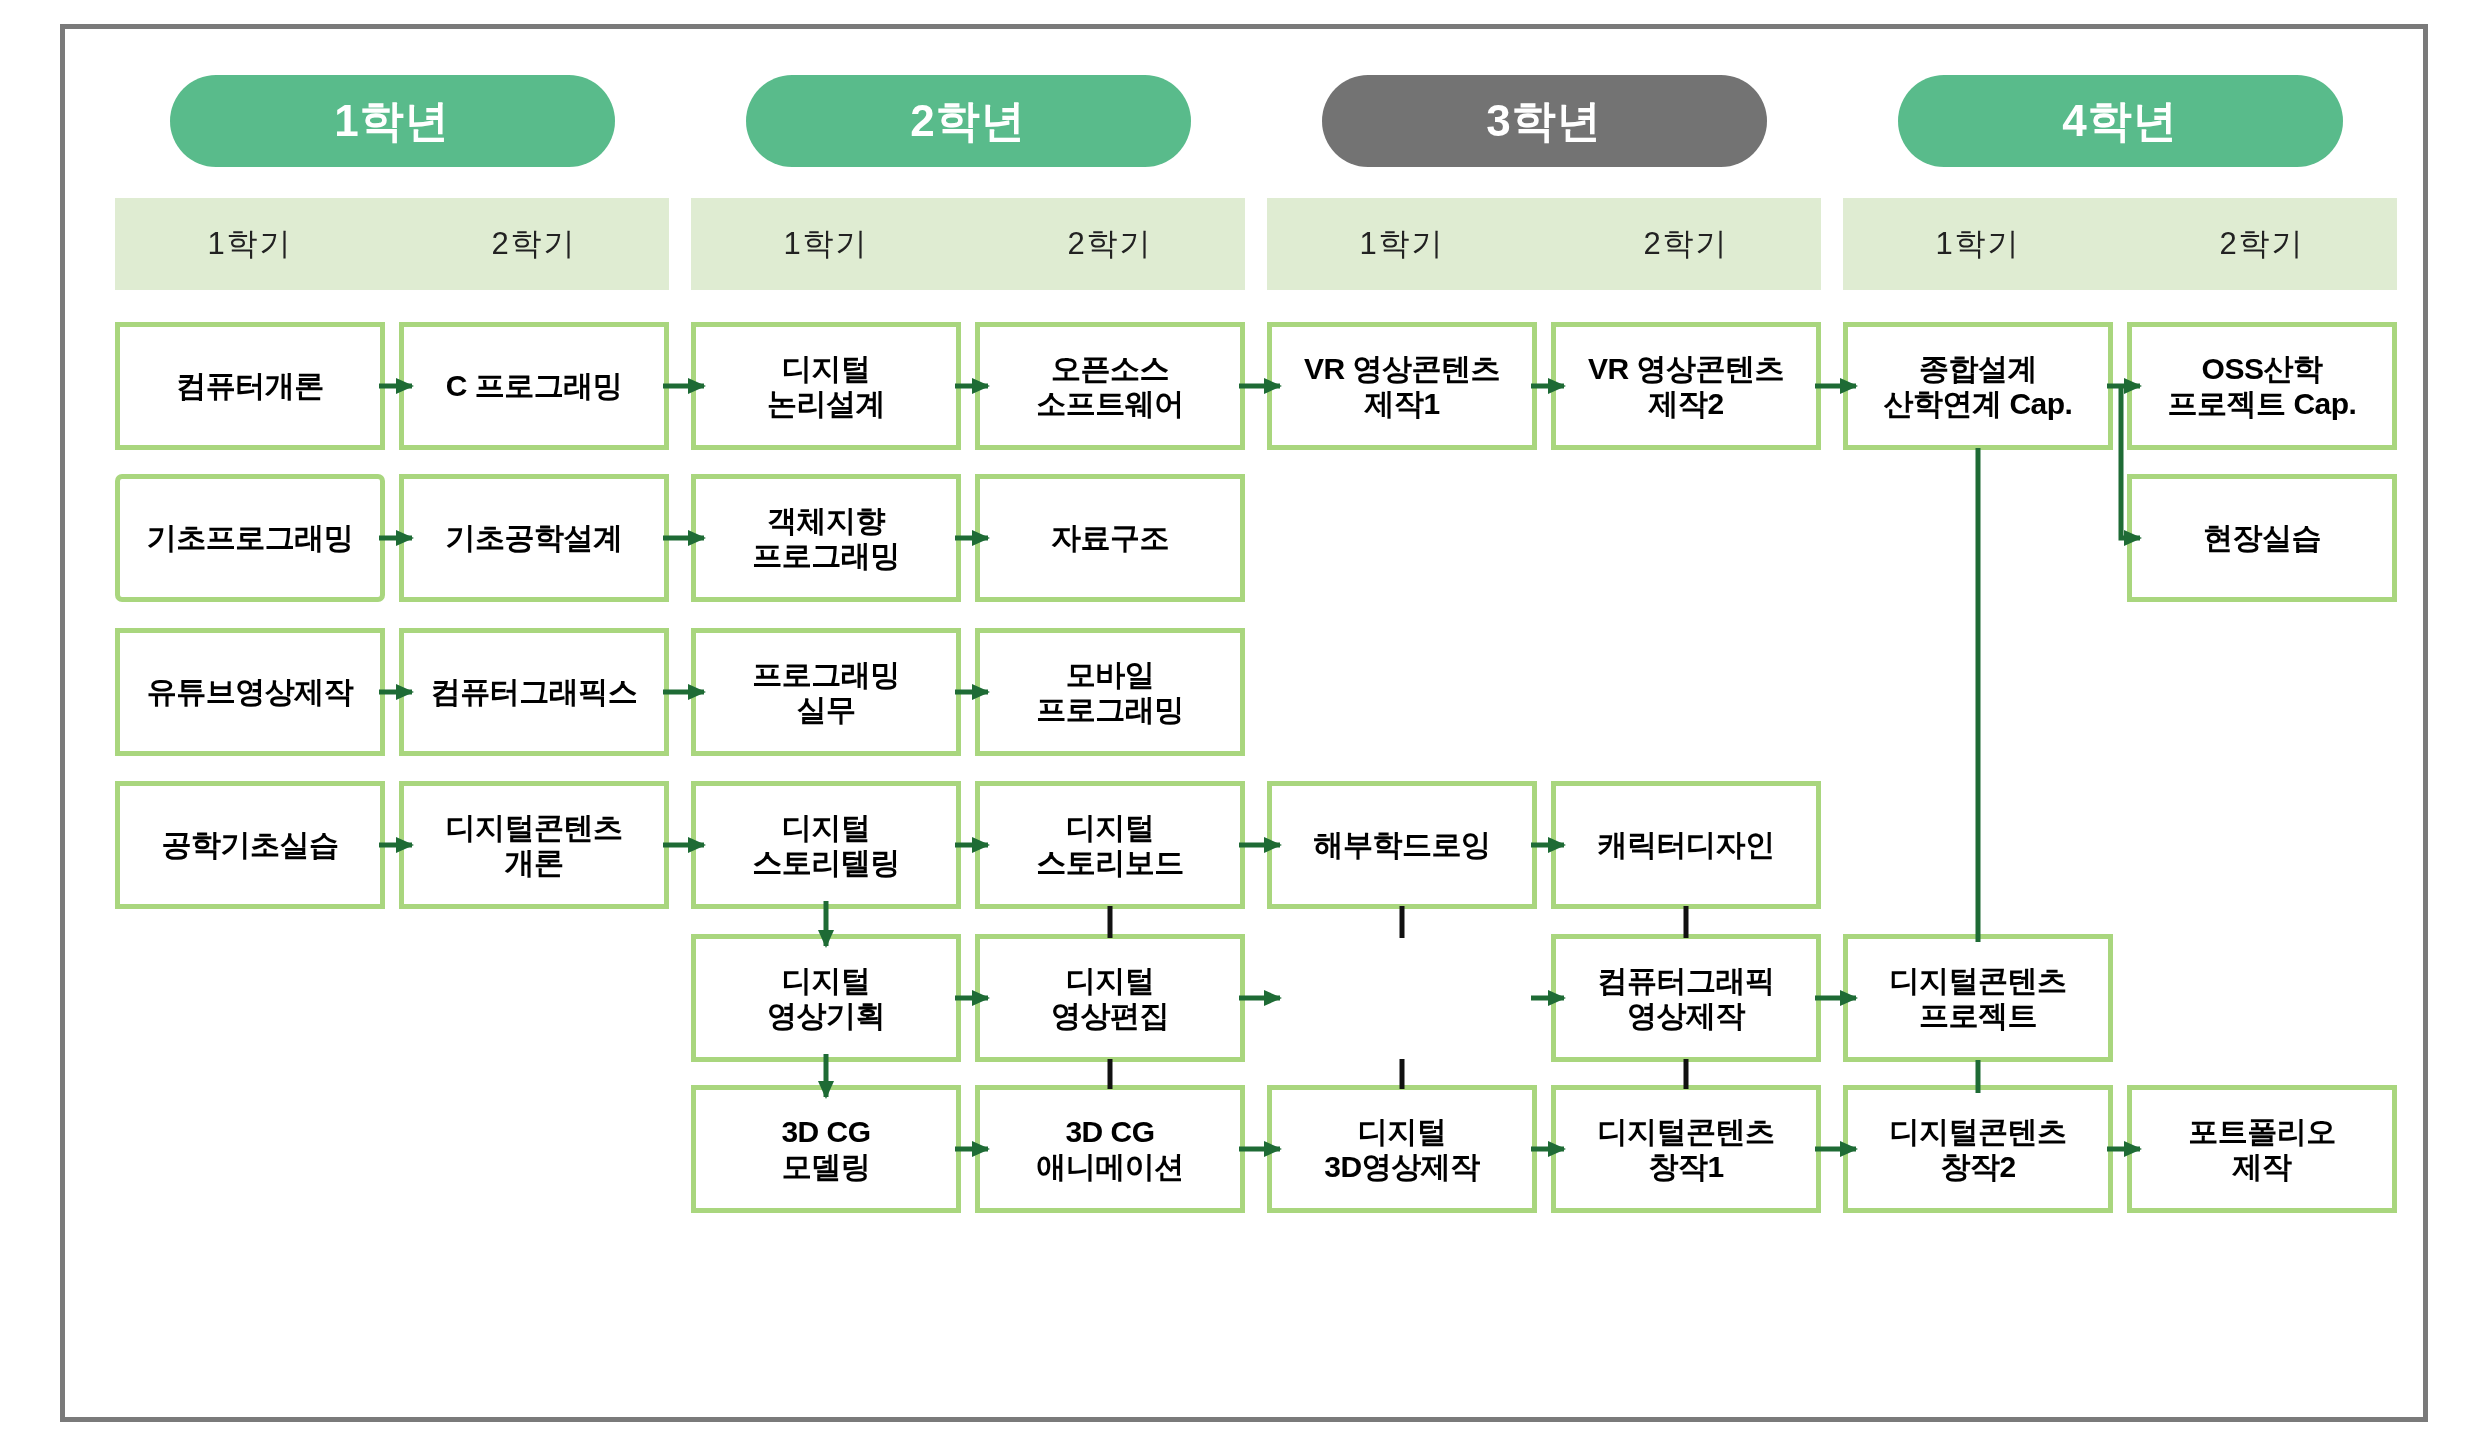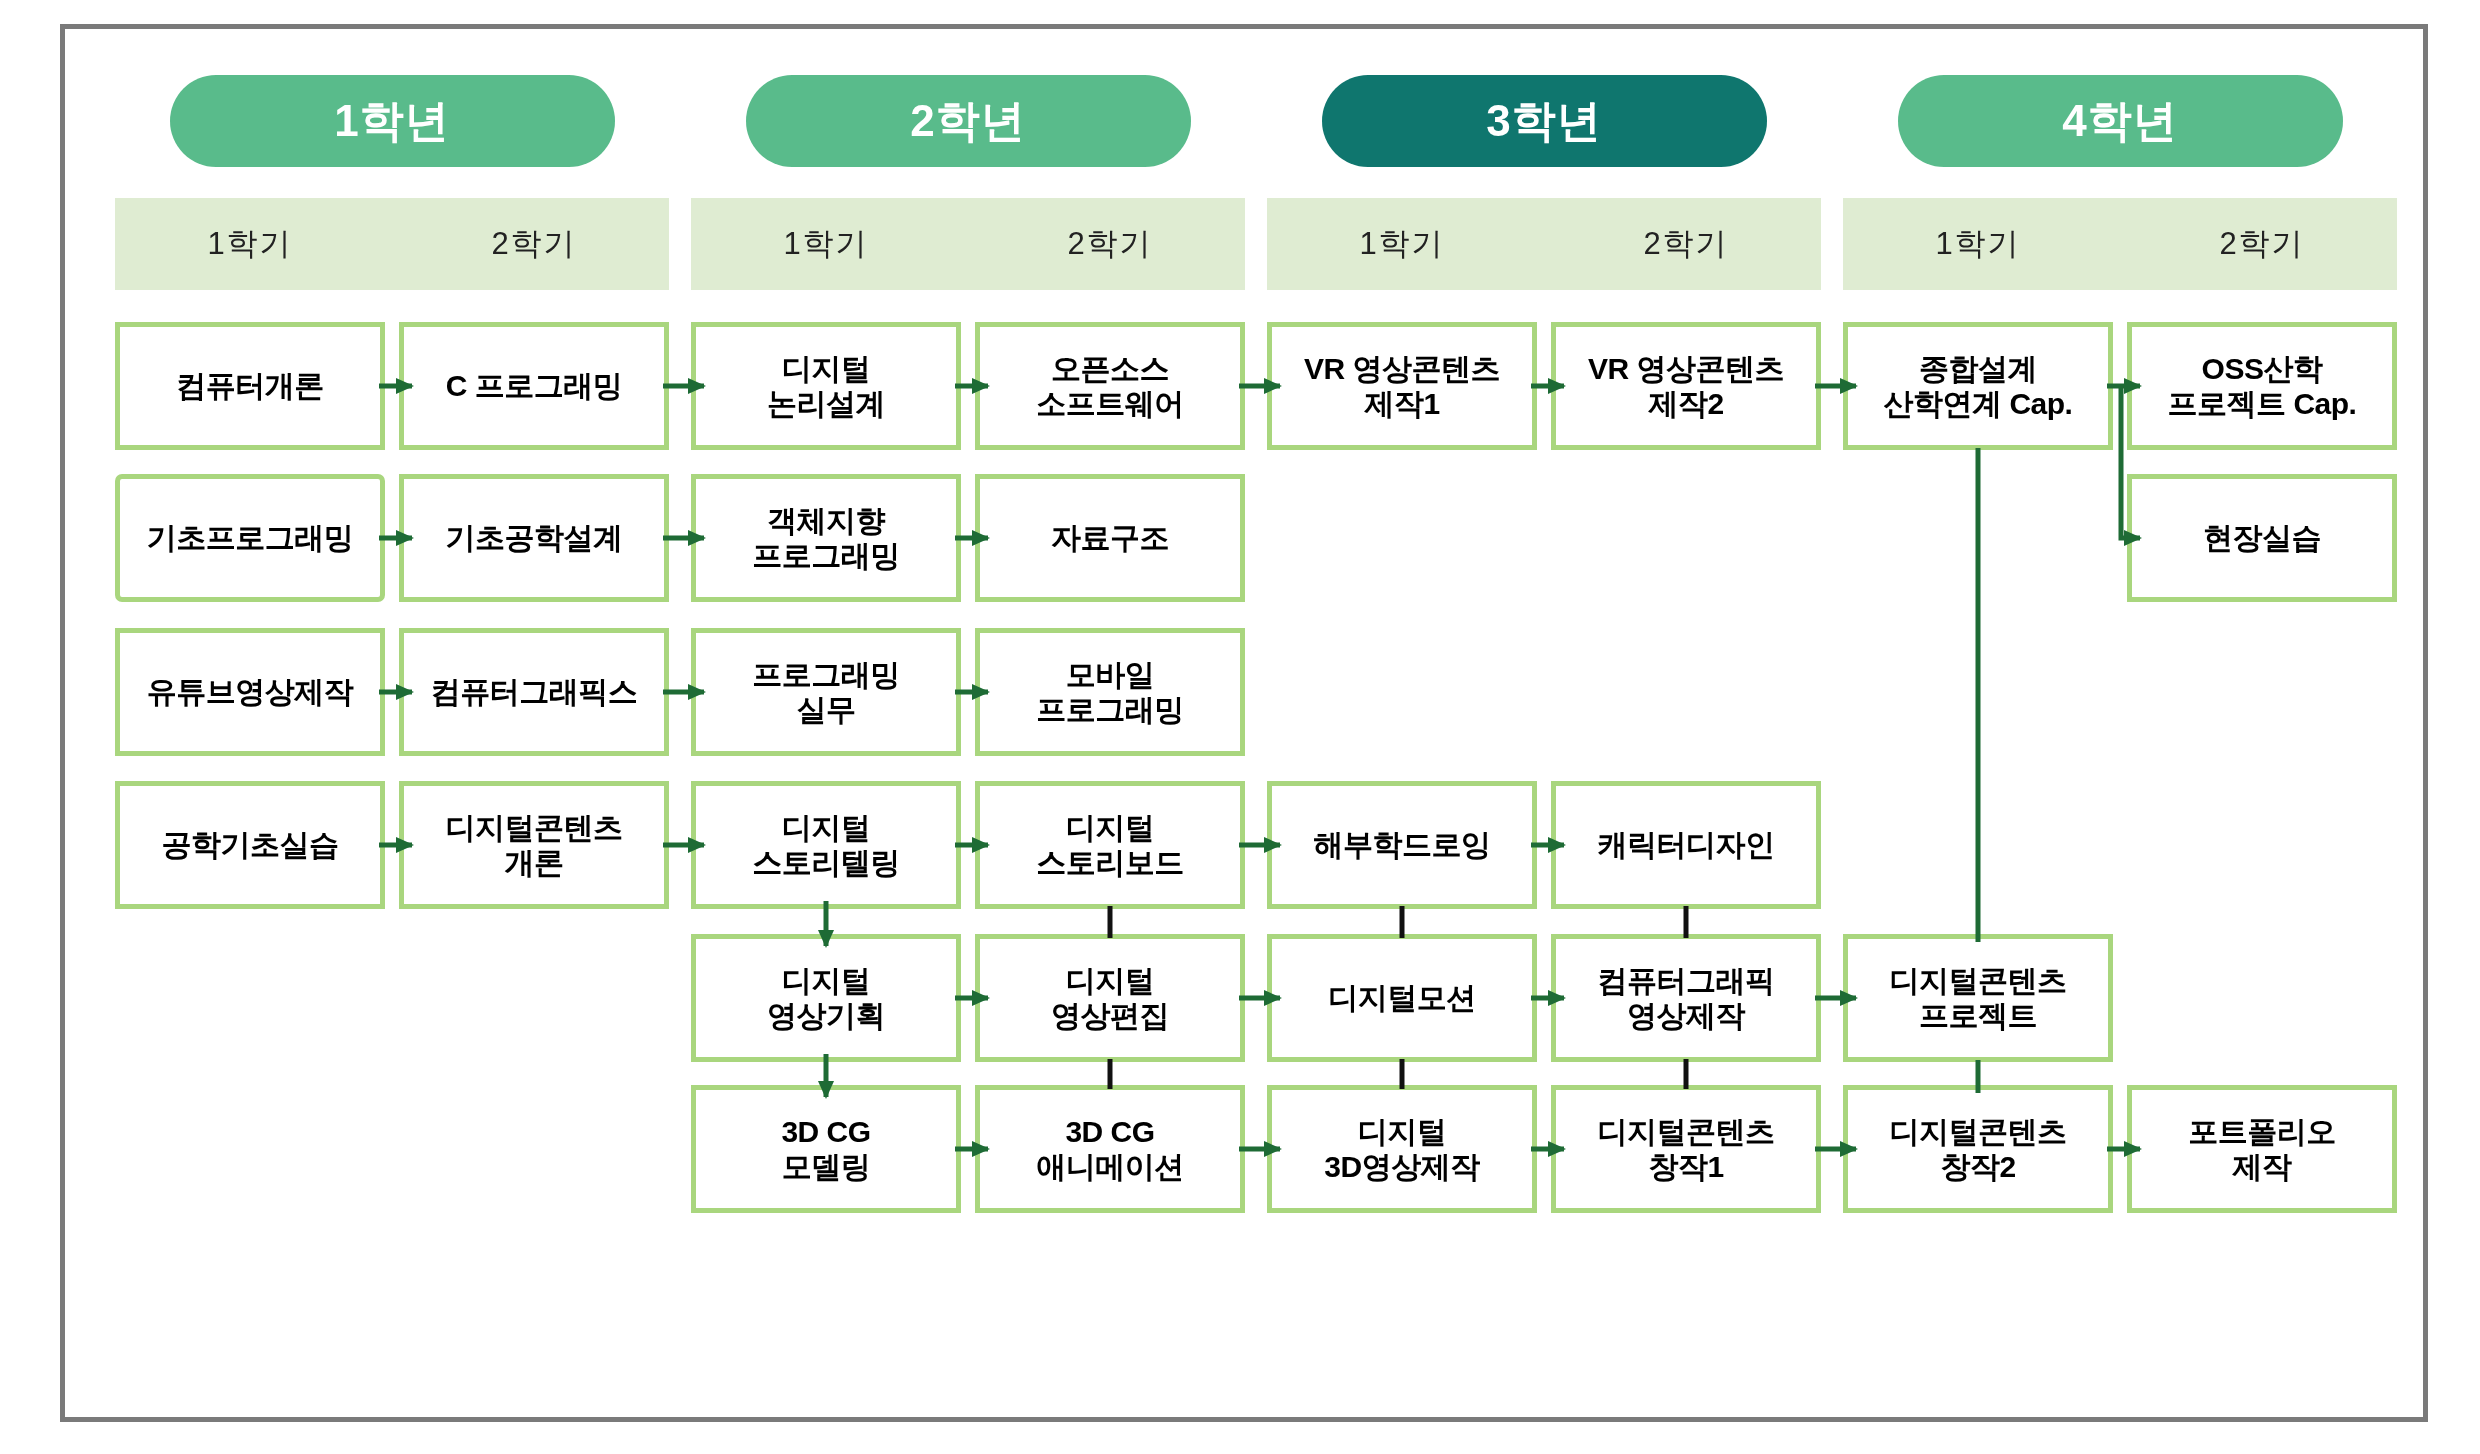--- a/index.html
+++ b/index.html
@@ -27,21 +27,21 @@
 <div id="stage">
   <div class="frame"></div>
 <div class="year-pill" style="left: 169.5px; top: 75px; width: 445px; background: rgb(89, 187, 139); color: rgb(255, 255, 255);">1학년</div>
     <div class="sem-bar" style="left: 115px; top: 198px; width: 554px; background: rgb(223, 236, 210);"></div>
     <div class="sem-label" style="left: 115px; top: 198px; width: 270px;">1학기</div>
     <div class="sem-label" style="left: 399px; top: 198px; width: 270px;">2학기</div>
     <div class="year-pill" style="left: 745.5px; top: 75px; width: 445px; background: rgb(89, 187, 139); color: rgb(255, 255, 255);">2학년</div>
     <div class="sem-bar" style="left: 691px; top: 198px; width: 554px; background: rgb(223, 236, 210);"></div>
     <div class="sem-label" style="left: 691px; top: 198px; width: 270px;">1학기</div>
     <div class="sem-label" style="left: 975px; top: 198px; width: 270px;">2학기</div>
-    <div class="year-pill" style="left: 1321.5px; top: 75px; width: 445px; background: #0f766e; color: rgb(255, 255, 255);">3학년</div>
+    <div class="year-pill" style="left: 1321.5px; top: 75px; width: 445px; background: #737373; color: rgb(255, 255, 255);">3학년</div>
     <div class="sem-bar" style="left: 1267px; top: 198px; width: 554px; background: rgb(223, 236, 210);"></div>
     <div class="sem-label" style="left: 1267px; top: 198px; width: 270px;">1학기</div>
     <div class="sem-label" style="left: 1551px; top: 198px; width: 270px;">2학기</div>
     <div class="year-pill" style="left: 1897.5px; top: 75px; width: 445px; background: rgb(89, 187, 139); color: rgb(255, 255, 255);">4학년</div>
     <div class="sem-bar" style="left: 1843px; top: 198px; width: 554px; background: rgb(223, 236, 210);"></div>
     <div class="sem-label" style="left: 1843px; top: 198px; width: 270px;">1학기</div>
     <div class="sem-label" style="left: 2127px; top: 198px; width: 270px;">2학기</div>
     <div class="course-box" style="left: 115px; top: 322px; border-color: rgb(169, 214, 126); color: rgb(0, 0, 0);">컴퓨터개론</div>
     <div class="course-box" style="left: 115px; top: 474px; border-color: rgb(169, 214, 126); color: rgb(0, 0, 0); border-radius: 7px;">기초프로그래밍</div>
     <div class="course-box" style="left: 115px; top: 628px; border-color: rgb(169, 214, 126); color: rgb(0, 0, 0);">유튜브영상제작</div>
@@ -70,21 +70,20 @@
 프로그래밍</div>
     <div class="course-box" style="left: 975px; top: 781px; border-color: rgb(169, 214, 126); color: rgb(0, 0, 0);">디지털
 스토리보드</div>
     <div class="course-box" style="left: 975px; top: 934px; border-color: rgb(169, 214, 126); color: rgb(0, 0, 0);">디지털
 영상편집</div>
     <div class="course-box" style="left: 975px; top: 1085px; border-color: rgb(169, 214, 126); color: rgb(0, 0, 0);">3D CG
 애니메이션</div>
     <div class="course-box" style="left: 1267px; top: 322px; border-color: rgb(169, 214, 126); color: rgb(0, 0, 0);">VR 영상콘텐츠
 제작1</div>
     <div class="course-box" style="left: 1267px; top: 781px; border-color: rgb(169, 214, 126); color: rgb(0, 0, 0);">해부학드로잉</div>
-    <div class="course-box" style="left: 1267px; top: 934px; border-color: rgb(169, 214, 126); color: rgb(0, 0, 0);">디지털모션</div>
     <div class="course-box" style="left: 1267px; top: 1085px; border-color: rgb(169, 214, 126); color: rgb(0, 0, 0);">디지털
 3D영상제작</div>
     <div class="course-box" style="left: 1551px; top: 322px; border-color: rgb(169, 214, 126); color: rgb(0, 0, 0);">VR 영상콘텐츠
 제작2</div>
     <div class="course-box" style="left: 1551px; top: 781px; border-color: rgb(169, 214, 126); color: rgb(0, 0, 0);">캐릭터디자인</div>
     <div class="course-box" style="left: 1551px; top: 934px; border-color: rgb(169, 214, 126); color: rgb(0, 0, 0);">컴퓨터그래픽
 영상제작</div>
     <div class="course-box" style="left: 1551px; top: 1085px; border-color: rgb(169, 214, 126); color: rgb(0, 0, 0);">디지털콘텐츠
 창작1</div>
     <div class="course-box" style="left: 1843px; top: 322px; border-color: rgb(169, 214, 126); color: rgb(0, 0, 0);">종합설계

